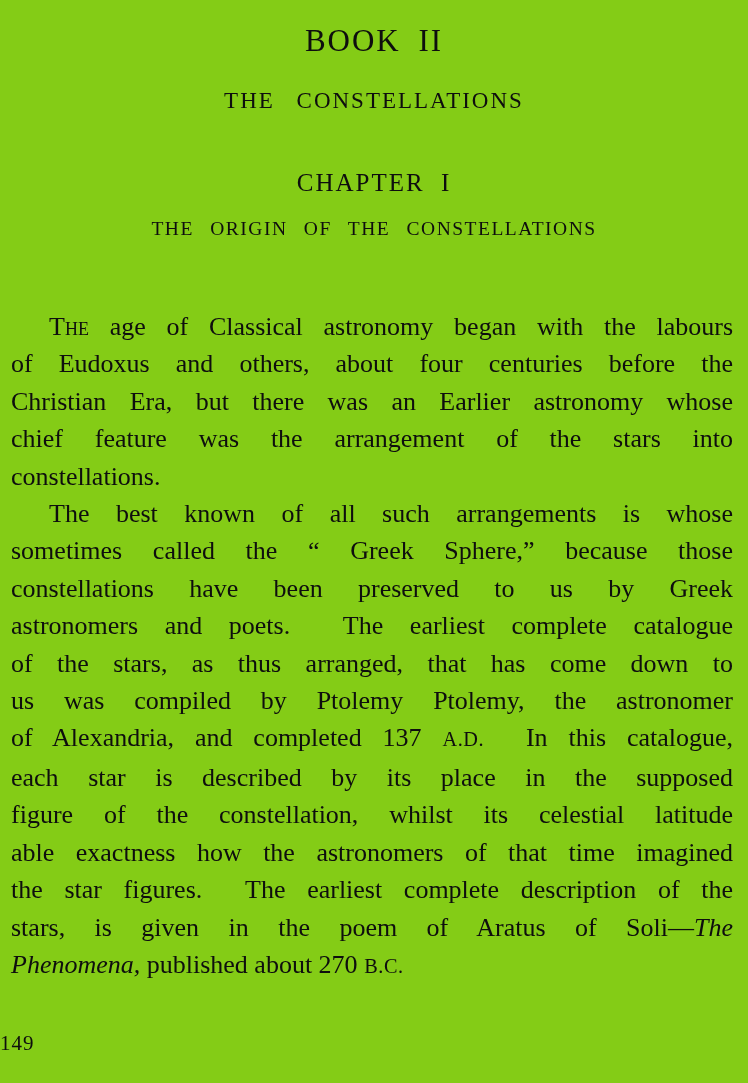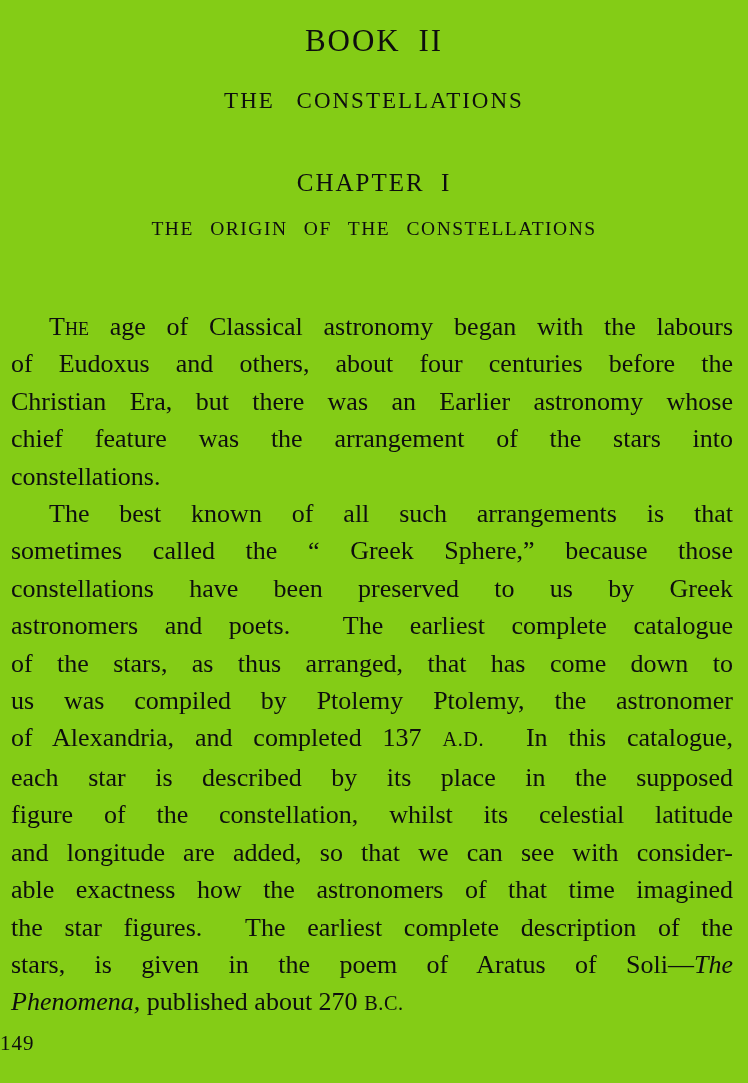--- a/index.html
+++ b/index.html
@@ -103,30 +103,29 @@
   <h4 class="heading chapter-subtitle">THE ORIGIN OF THE CONSTELLATIONS</h4>
   <div class="body-text">
       <div class="paragraph">
         <div class="line first"><span class="seg-smallcaps">The</span><span class="seg-normal"> age of Classical astronomy began with the labours</span></div>
         <div class="line"><span class="seg-normal">of Eudoxus and others, about four centuries before the</span></div>
         <div class="line"><span class="seg-normal">Christian Era, but there was an Earlier astronomy whose</span></div>
         <div class="line"><span class="seg-normal">chief feature was the arrangement of the stars into</span></div>
         <div class="line last"><span class="seg-normal">constellations.</span></div>
       </div>
       <div class="paragraph">
-        <div class="line first"><span class="seg-normal">The best known of all such arrangements is that</span></div>
+        <div class="line first"><span class="seg-normal">The best known of all such arrangements is whose</span></div>
         <div class="line"><span class="seg-normal">sometimes called the “ Greek Sphere,” because those</span></div>
         <div class="line"><span class="seg-normal">constellations have been preserved to us by Greek</span></div>
         <div class="line"><span class="seg-normal">astronomers and poets.&nbsp; The earliest complete catalogue</span></div>
         <div class="line"><span class="seg-normal">of the stars, as thus arranged, that has come down to</span></div>
         <div class="line"><span class="seg-normal">us was compiled by Ptolemy Ptolemy, the astronomer</span></div>
         <div class="line"><span class="seg-normal">of Alexandria, and completed 137 </span><span class="seg-abbr">A.D.</span><span class="seg-normal">&nbsp; In this catalogue,</span></div>
         <div class="line"><span class="seg-normal">each star is described by its place in the supposed</span></div>
         <div class="line"><span class="seg-normal">figure of the constellation, whilst its celestial latitude</span></div>
-        <div class="line"><span class="seg-normal">and longitude are added, so that we can see with consider-</span></div>
         <div class="line"><span class="seg-normal">able exactness how the astronomers of that time imagined</span></div>
         <div class="line"><span class="seg-normal">the star figures.&nbsp; The earliest complete description of the</span></div>
         <div class="line"><span class="seg-normal">stars, is given in the poem of Aratus of Soli—</span><span class="seg-italic">The</span></div>
         <div class="line last"><span class="seg-italic">Phenomena,</span><span class="seg-normal"> published about 270 </span><span class="seg-abbr">B.C.</span></div>
       </div>
     </div>
   <div class="page-number">149</div>
 </div>
 
 </body></html>

